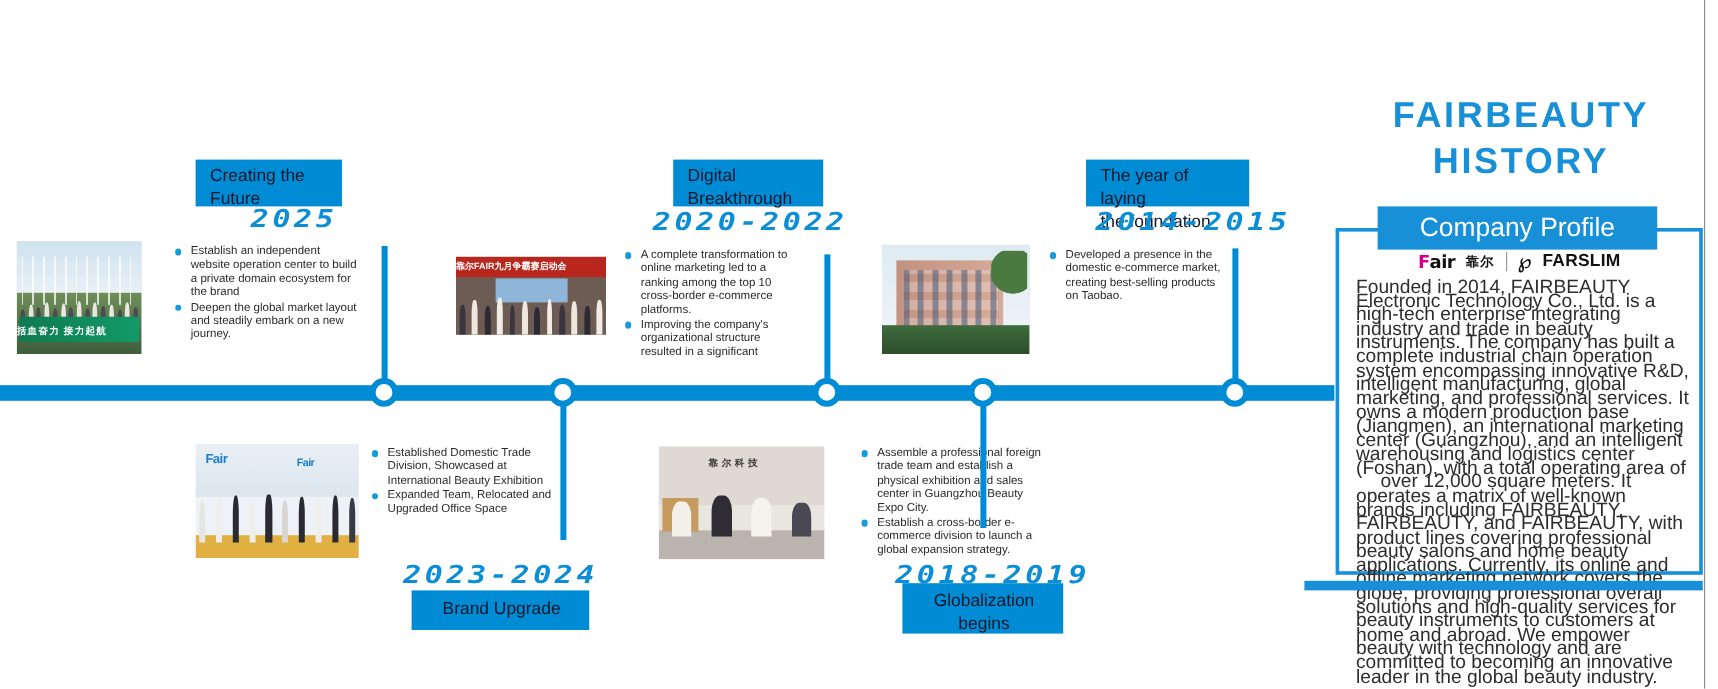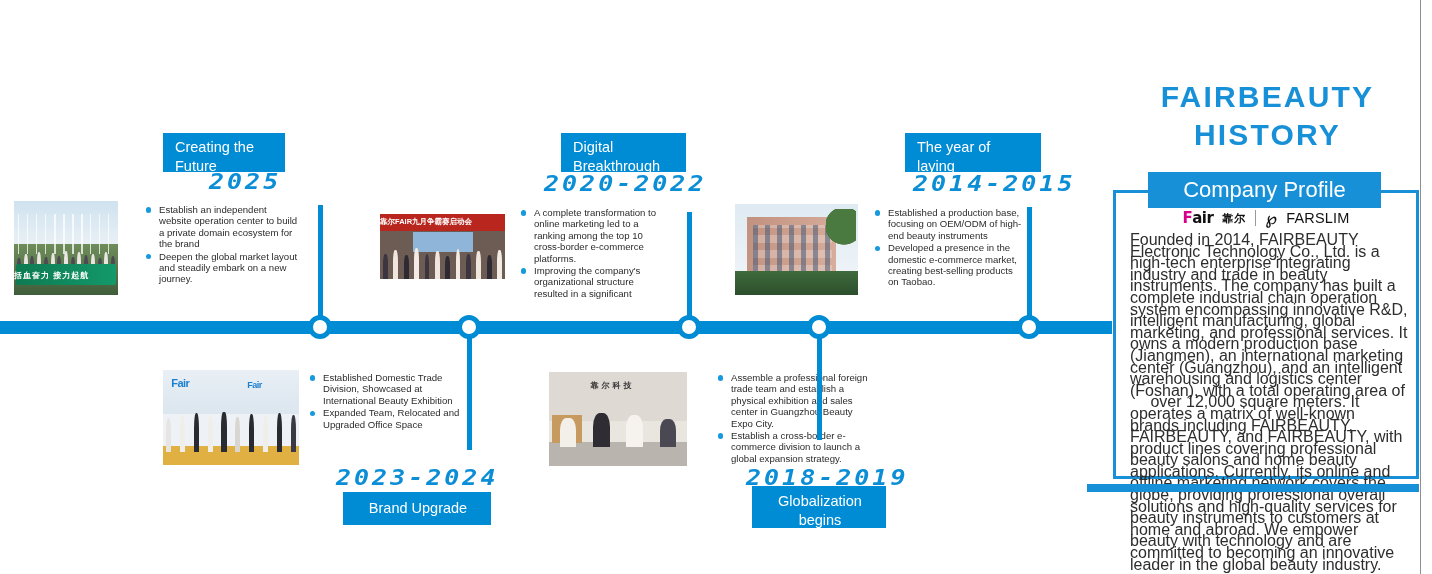--- a/index.html
+++ b/index.html
@@ -18,21 +18,21 @@
   .node{
     position:absolute;width:24px;height:24px;border-radius:50%;
     background:#fff;border:5px solid #008bd5;box-sizing:border-box;
     top:315px;z-index:4;
   }
   .stem{position:absolute;width:5px;background:#008bd5;z-index:2;}
 
   
   .entry{position:absolute;}
   .tagbox{
-    position:absolute;background:#008bd5;color:#ffffff;
+    position:absolute;background:#008bd5;color:#0f172a;
     font-size:14.5px;line-height:19px;padding:5px 10px 6px 12px;
     box-sizing:border-box;white-space:pre-line;
   }
   .year{
     position:absolute;color:#0b8ed6;font-weight:bold;font-style:italic;
     font-size:25px;letter-spacing:3px;
     font-family:"DejaVu Sans Mono","Liberation Mono",monospace;
     transform:scaleY(.82);transform-origin:left center;
     white-space:nowrap;
   }
@@ -77,21 +77,21 @@
   }
   .logos{
     position:absolute;left:1113px;top:206px;width:306px;height:24px;
     display:flex;align-items:center;justify-content:center;gap:9px;
   }
   .logo-fair{font-size:15px;font-weight:bold;letter-spacing:-.5px;color:#d6008b;
      font-family:"DejaVu Sans",sans-serif;}
   .logo-fair b{color:#111;}
   .logo-cn{font-size:11px;color:#111;font-weight:bold;letter-spacing:1px;}
   .logo-div{width:1px;height:16px;background:#9a9a9a;}
-  .logo-farslim{font-size:14.5px;font-weight:normal;color:#111;letter-spacing:.2px;}
+  .logo-farslim{font-size:14.5px;font-weight:bold;color:#111;letter-spacing:.2px;}
   .logo-mark{font-size:17px;font-weight:bold;color:#111;font-style:italic;}
   .profile-text{
     position:absolute;left:1130px;top:234px;width:278px;
     font-size:16px;line-height:11.6px;color:#2d2d2d;text-align:left;
   }
   .footer-bar{position:absolute;left:1087px;top:484px;width:332px;height:8px;background:#1790d8;}
   .edge-line{position:absolute;left:1420px;top:0;width:1px;height:574px;background:#8f8f8f;}
 </style>
 </head>
 <body>
@@ -202,21 +202,20 @@
                                repeating-linear-gradient(0deg,rgba(255,255,255,.25) 0 8px,transparent 8px 15px);"></div>
       </div>
       <div style="position:absolute;left:0;bottom:0;width:100%;height:26%;
                   background:linear-gradient(#3f6b3c,#2c4e2c);"></div>
       <div style="position:absolute;right:2%;top:6%;width:24%;height:46%;
                   background:radial-gradient(circle at 60% 40%,#4a7a3f 0 60%,transparent 62%);"></div>
     </div>
 
     <div class="bullets" style="left:875px;top:207px;width:150px;">
       <ul>
-        <li>Established a production base, focusing on OEM/ODM of high-end beauty instruments</li>
         <li>Developed a presence in the domestic e-commerce market, creating best-selling products on Taobao.</li>
       </ul>
     </div>
   </div>
 
   <div class="entry">
     <div class="photo" style="left:163px;top:370px;width:136px;height:95px;background:#eef2f6;">
       <div style="position:absolute;left:0;top:0;right:0;height:46%;background:linear-gradient(#e9eff5,#dbe6ef);"></div>
       <div style="position:absolute;left:0;bottom:0;right:0;height:20%;background:#e0b142;"></div>
       <div style="position:absolute;left:6%;top:7%;font-size:11px;font-weight:bold;color:#1b7fd0;

